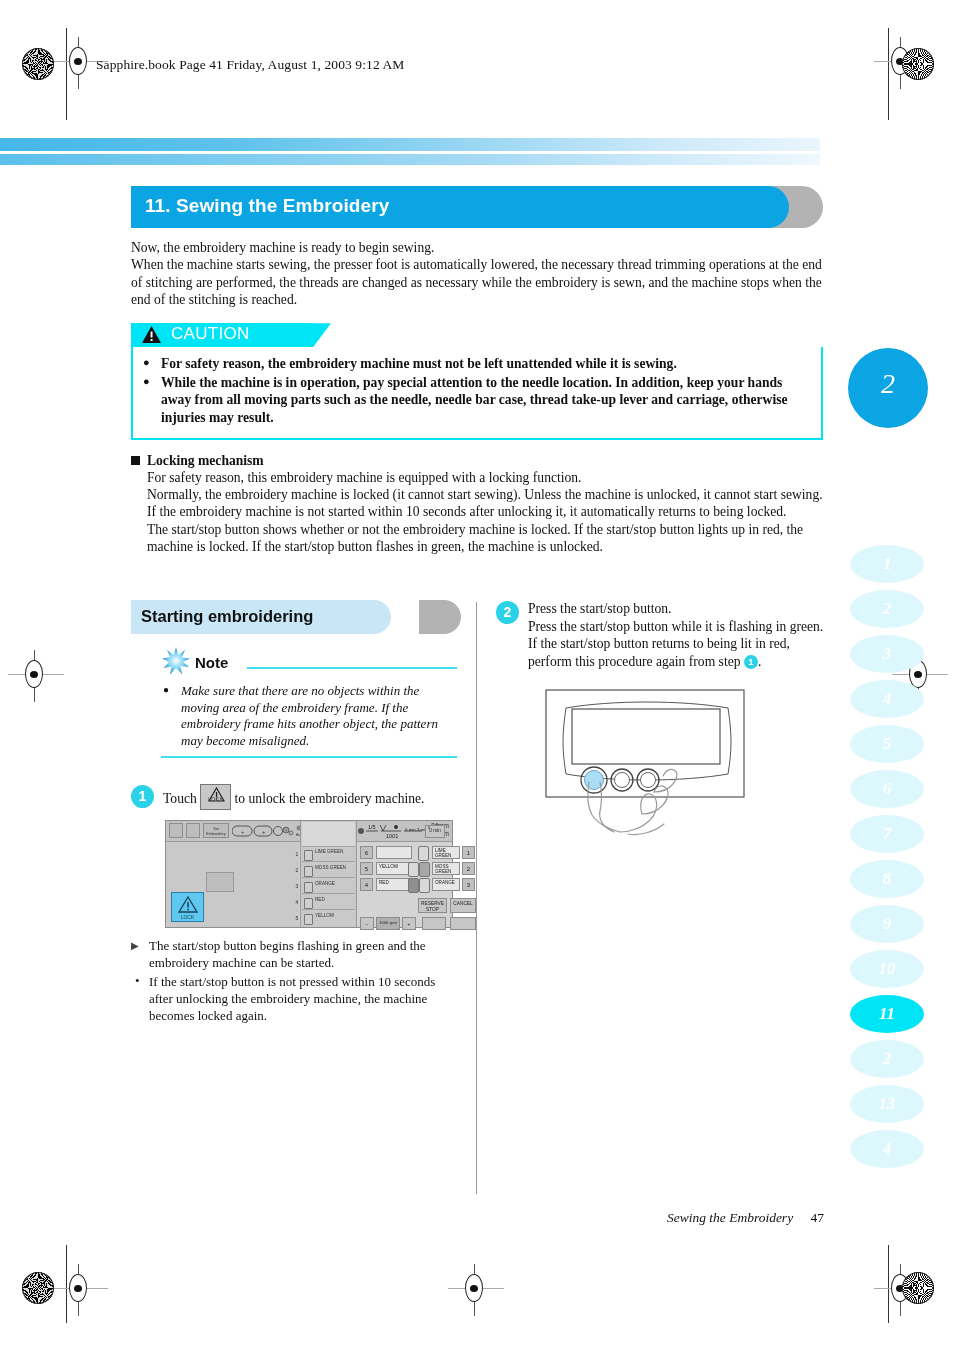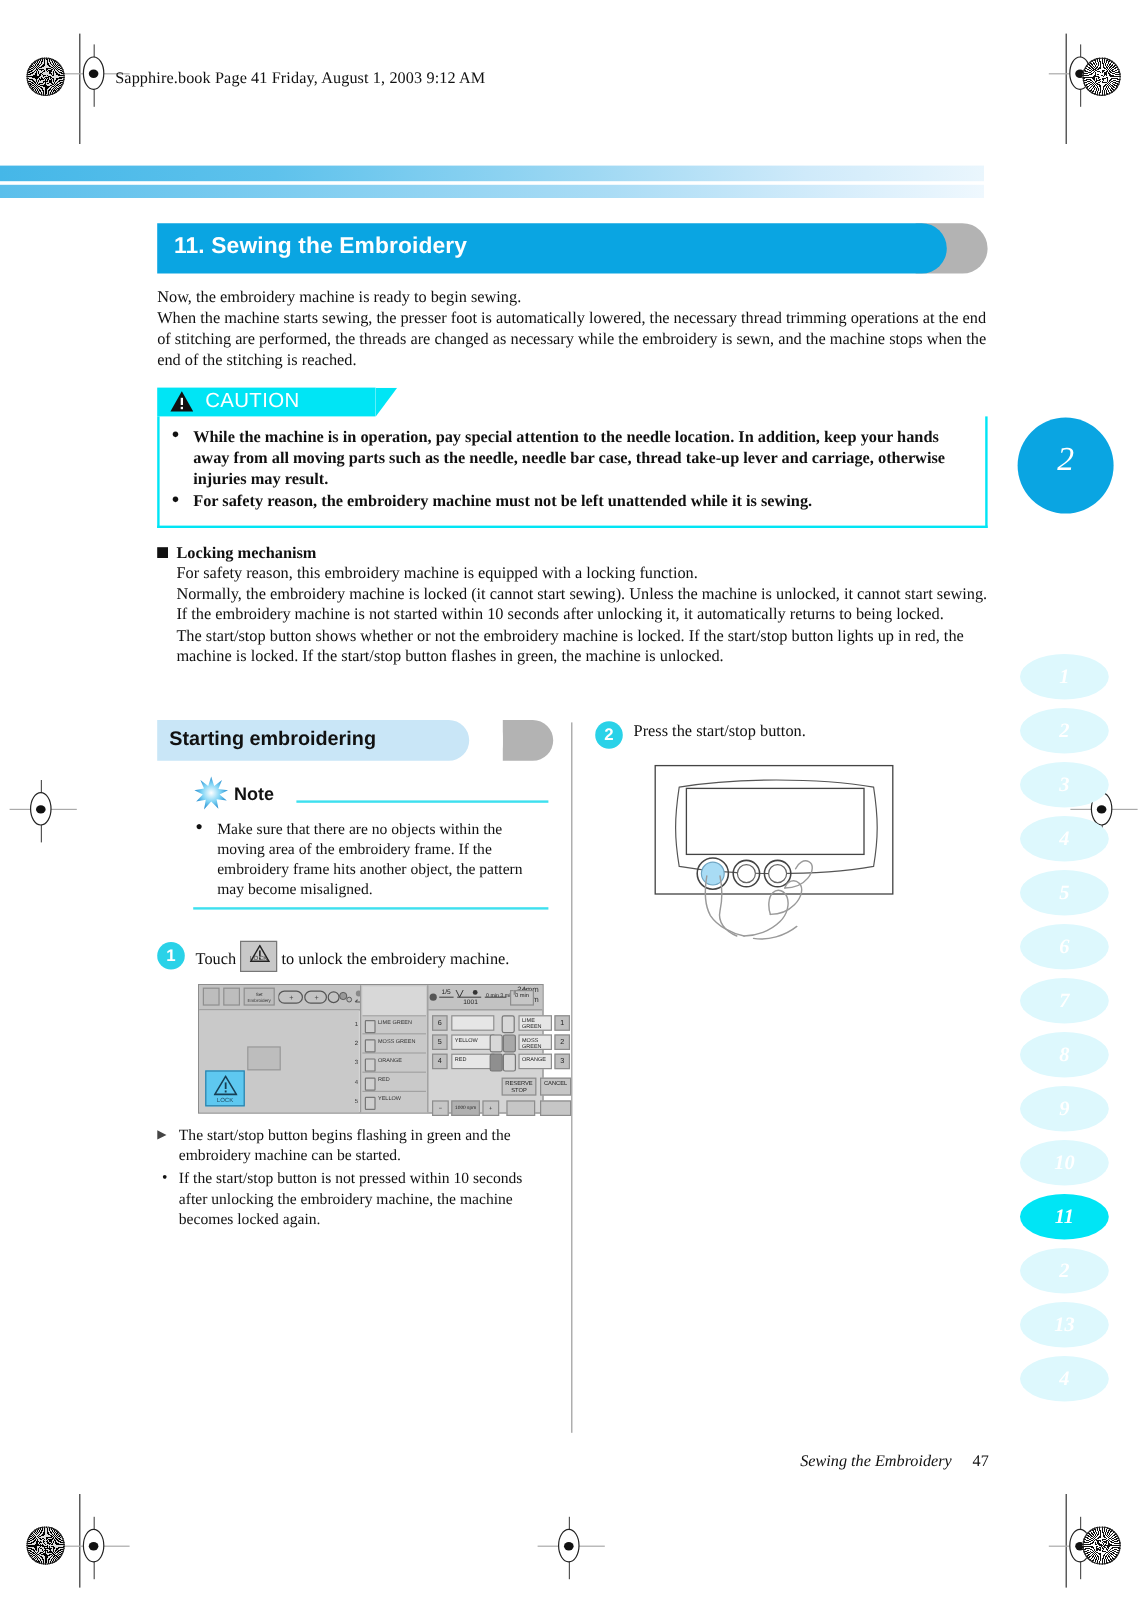--- a/index.html
+++ b/index.html
@@ -84,21 +84,21 @@
   .subbar h2{position:absolute;left:10px;top:7px;margin:0;font-family:"Liberation Sans",sans-serif;
        font-size:16.5px;font-weight:bold;color:#111;}
 
   
   .notebox{margin:16px 0 0 30px;width:296px;}
   .note-head{position:relative;height:28px;}
   .note-head .star{position:absolute;left:0;top:-4px;width:30px;height:30px;}
   .note-head .lbl{position:absolute;left:34px;top:4px;font-family:"Liberation Sans",sans-serif;
       font-weight:bold;font-size:15px;color:#111;}
   .note-head .rule{position:absolute;left:86px;top:17px;right:0;height:2px;background:#3ee0ef;}
-  .notebox ul{list-style:none;margin:5px 0 0 0;padding:0;}
+  .notebox ul{list-style:none;margin:5px 0 0 0;padding:0;font-style:italic;}
   .notebox li{position:relative;padding-left:20px;font-size:13px;line-height:16.6px;}
   .notebox li:before{content:"\25CF";position:absolute;left:2px;top:-1px;font-size:10px;}
   .note-foot{margin-top:7px;height:2px;background:#3ee0ef;}
 
   
   .step{position:relative;padding-left:32px;}
   .stepnum{position:absolute;left:0;top:1px;width:23px;height:23px;border-radius:50%;
       background:#2ad2e8;color:#fff;font-family:"Liberation Sans",sans-serif;font-weight:bold;
       font-size:14px;text-align:center;line-height:23px;}
   .steptitle{font-weight:normal;font-size:13.6px;line-height:17.6px;}
@@ -247,22 +247,22 @@
           <svg width="21" height="19" viewBox="0 0 21 19">
             <polygon points="10.5,1 20,18 1,18" fill="#111"></polygon>
             <rect x="9.6" y="6.5" width="1.9" height="6" fill="#fff"></rect>
             <rect x="9.6" y="14" width="1.9" height="2" fill="#fff"></rect>
           </svg>
         </div>
         <div class="ctext">CAUTION</div>
       </div>
       <div class="caution-box">
         <ul>
+          <li>For safety reason, the embroidery machine must not be left unattended while it is sewing.</li>
           <li>While the machine is in operation, pay special attention to the needle location. In addition, keep your hands away from all moving parts such as the needle, needle bar case, thread take-up lever and carriage, otherwise injuries may result.</li>
-          <li>For safety reason, the embroidery machine must not be left unattended while it is sewing.</li>
         </ul>
       </div>
     </div>
 
     <div class="subhead">Locking mechanism</div>
     <div class="lockbody">
       <div>For safety reason, this embroidery machine is equipped with a locking function.</div>
       <div>Normally, the embroidery machine is locked (it cannot start sewing). Unless the machine is unlocked, it cannot start sewing. If the embroidery machine is not started within 10 seconds after unlocking it, it automatically returns to being locked.</div>
       <div>The start/stop button shows whether or not the embroidery machine is locked. If the start/stop button lights up in red, the machine is locked. If the start/stop button flashes in green, the machine is unlocked.</div>
     </div>
@@ -455,20 +455,24 @@
       <ul class="resultlist">
         <li class="arrow">The start/stop button begins flashing in green and the embroidery machine can be started.</li>
         <li class="dot">If the start/stop button is not pressed within 10 seconds after unlocking the embroidery machine, the machine becomes locked again.</li>
       </ul>
     </div>
 
     <div class="colR">
       <div class="step">
         <div class="stepnum">2</div>
         <div class="steptitle">Press the start/stop button.</div>
+        <div class="stepbody">
+          <span>Press the start/stop button while it is flashing in green. If the start/stop button returns to being lit in red, perform this procedure again from step</span>
+          <span class="inline-num">1</span><span>.</span>
+        </div>
       </div>
 
       <div class="machine">
         <svg width="270" height="180" viewBox="0 0 270 180">
 
           <rect x="14" y="8" width="198" height="107" fill="#ffffff" stroke="#444" stroke-width="1.1"></rect>
 
           <path d="M34 26 C 80 18, 150 18, 196 26 C 200 52, 200 68, 196 92 C 150 100, 80 100, 34 92 C 30 68, 30 52, 34 26 Z" fill="none" stroke="#555" stroke-width="1"></path>
           <rect x="40" y="27" width="148" height="55" fill="#ffffff" stroke="#444" stroke-width="1.1"></rect>
 

